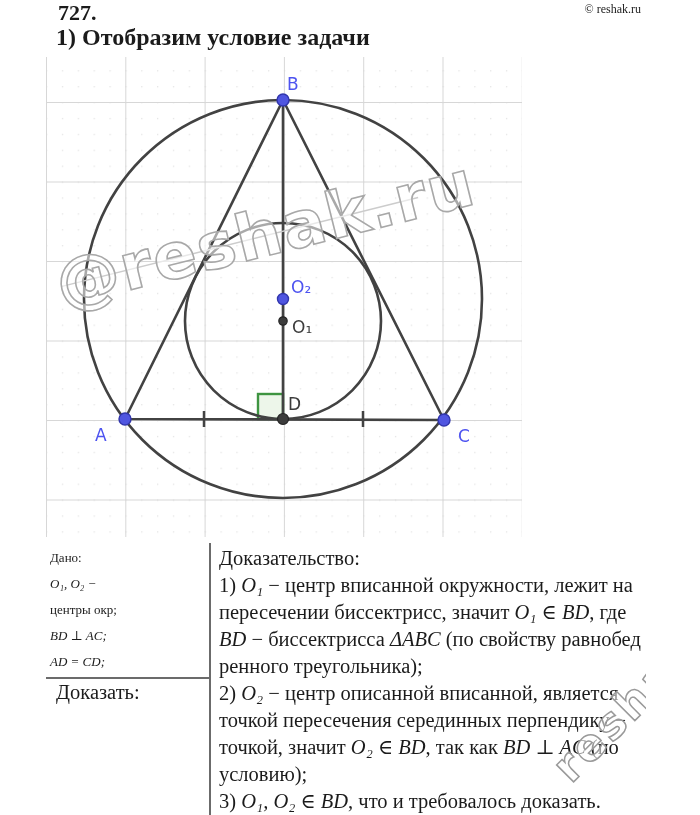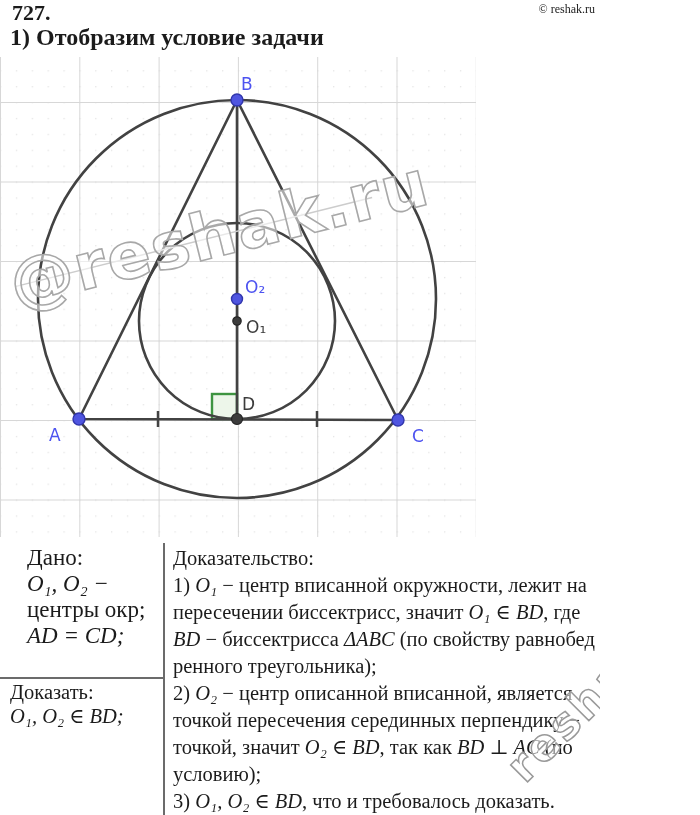--- a/index.html
+++ b/index.html
@@ -1,24 +1,24 @@
 <!DOCTYPE html>
 <html><head>
 <meta charset="utf-8">
 <style>
   html,body{margin:0;padding:0;background:#fff;}
   .page{position:relative;width:600px;height:815px;background:#fff;overflow:hidden;
-        font-family:"Liberation Serif","DejaVu Serif",serif;color:#1b1b1b;}
+        font-family:"Liberation Serif","DejaVu Serif",serif;color:#1b1b1b;margin-left:46px;}
   .problem-number{position:absolute;left:12px;top:0px;font-size:22px;font-weight:bold;}
   .site-copy{position:absolute;right:5px;top:2px;font-size:12px;}
   .step-title{position:absolute;left:10px;top:24px;font-size:24px;font-weight:bold;}
   .figure{position:absolute;left:0;top:57px;}
   .vdiv{position:absolute;left:163px;top:543px;width:2px;height:272px;background:#6b6b6b;}
   .hrule{position:absolute;left:0;top:677px;width:164px;height:2px;background:#6b6b6b;}
-  .col-left{position:absolute;left:27px;top:545px;width:150px;font-size:23px;}
+  .col-left{position:absolute;left:4px;top:545px;width:150px;font-size:13px;}
   .col-left .tl,.col-left .block-title{line-height:26px;white-space:nowrap;}
   .prove-block{position:absolute;left:10px;top:681px;width:150px;font-size:20.5px;}
   .col-right{position:absolute;left:173px;top:545px;width:525px;font-size:20.5px;}
   .col-right .tl,.col-right .block-title{line-height:27px;white-space:nowrap;}
   .mi{font-style:italic;}
   .wm-corner{position:absolute;left:514px;top:748px;font-family:"DejaVu Sans",sans-serif;
      font-weight:bold;font-size:44px;letter-spacing:3px;color:rgba(255,255,255,0.55);
      -webkit-text-stroke:1.5px #9a9a9a;transform:rotate(-45deg);transform-origin:0 50%;
      white-space:nowrap;z-index:5;}
   .wm-copy{position:absolute;left:594px;top:714px;font-family:"DejaVu Sans",sans-serif;
@@ -83,29 +83,27 @@
   </svg>
 
   <div class="vdiv"></div>
   <div class="hrule"></div>
 
   <div class="col-left">
     <div class="block-title">Дано:</div>
     <div>
         <div class="tl"><span class="mi">O₁, O₂ −</span></div>
         <div class="tl"><span>центры окр;</span></div>
+        <div class="tl"><span class="mi">BD ⊥ AC;</span></div>
         <div class="tl"><span class="mi">AD = CD;</span></div>
       </div>
   </div>
 
   <div class="prove-block">
     <div class="block-title">Доказать:</div>
-    <div>
-        <div class="tl"><span class="mi">O₁, O₂ ∈ BD;</span></div>
-      </div>
   </div>
 
   <div class="col-right">
     <div class="block-title">Доказательство:</div>
     <div>
         <div class="tl"><span>1) </span><span class="mi">O₁</span><span> − центр вписанной окружности, лежит на</span></div>
         <div class="tl"><span>пересечении биссектрисс, значит </span><span class="mi">O₁ ∈ BD</span><span>, где</span></div>
         <div class="tl"><span class="mi">BD</span><span> − биссектрисса </span><span class="mi">ΔABC</span><span> (по свойству равнобед −</span></div>
         <div class="tl"><span>ренного треугольника);</span></div>
         <div class="tl"><span>2) </span><span class="mi">O₂</span><span> − центр описанной вписанной, является</span></div>

